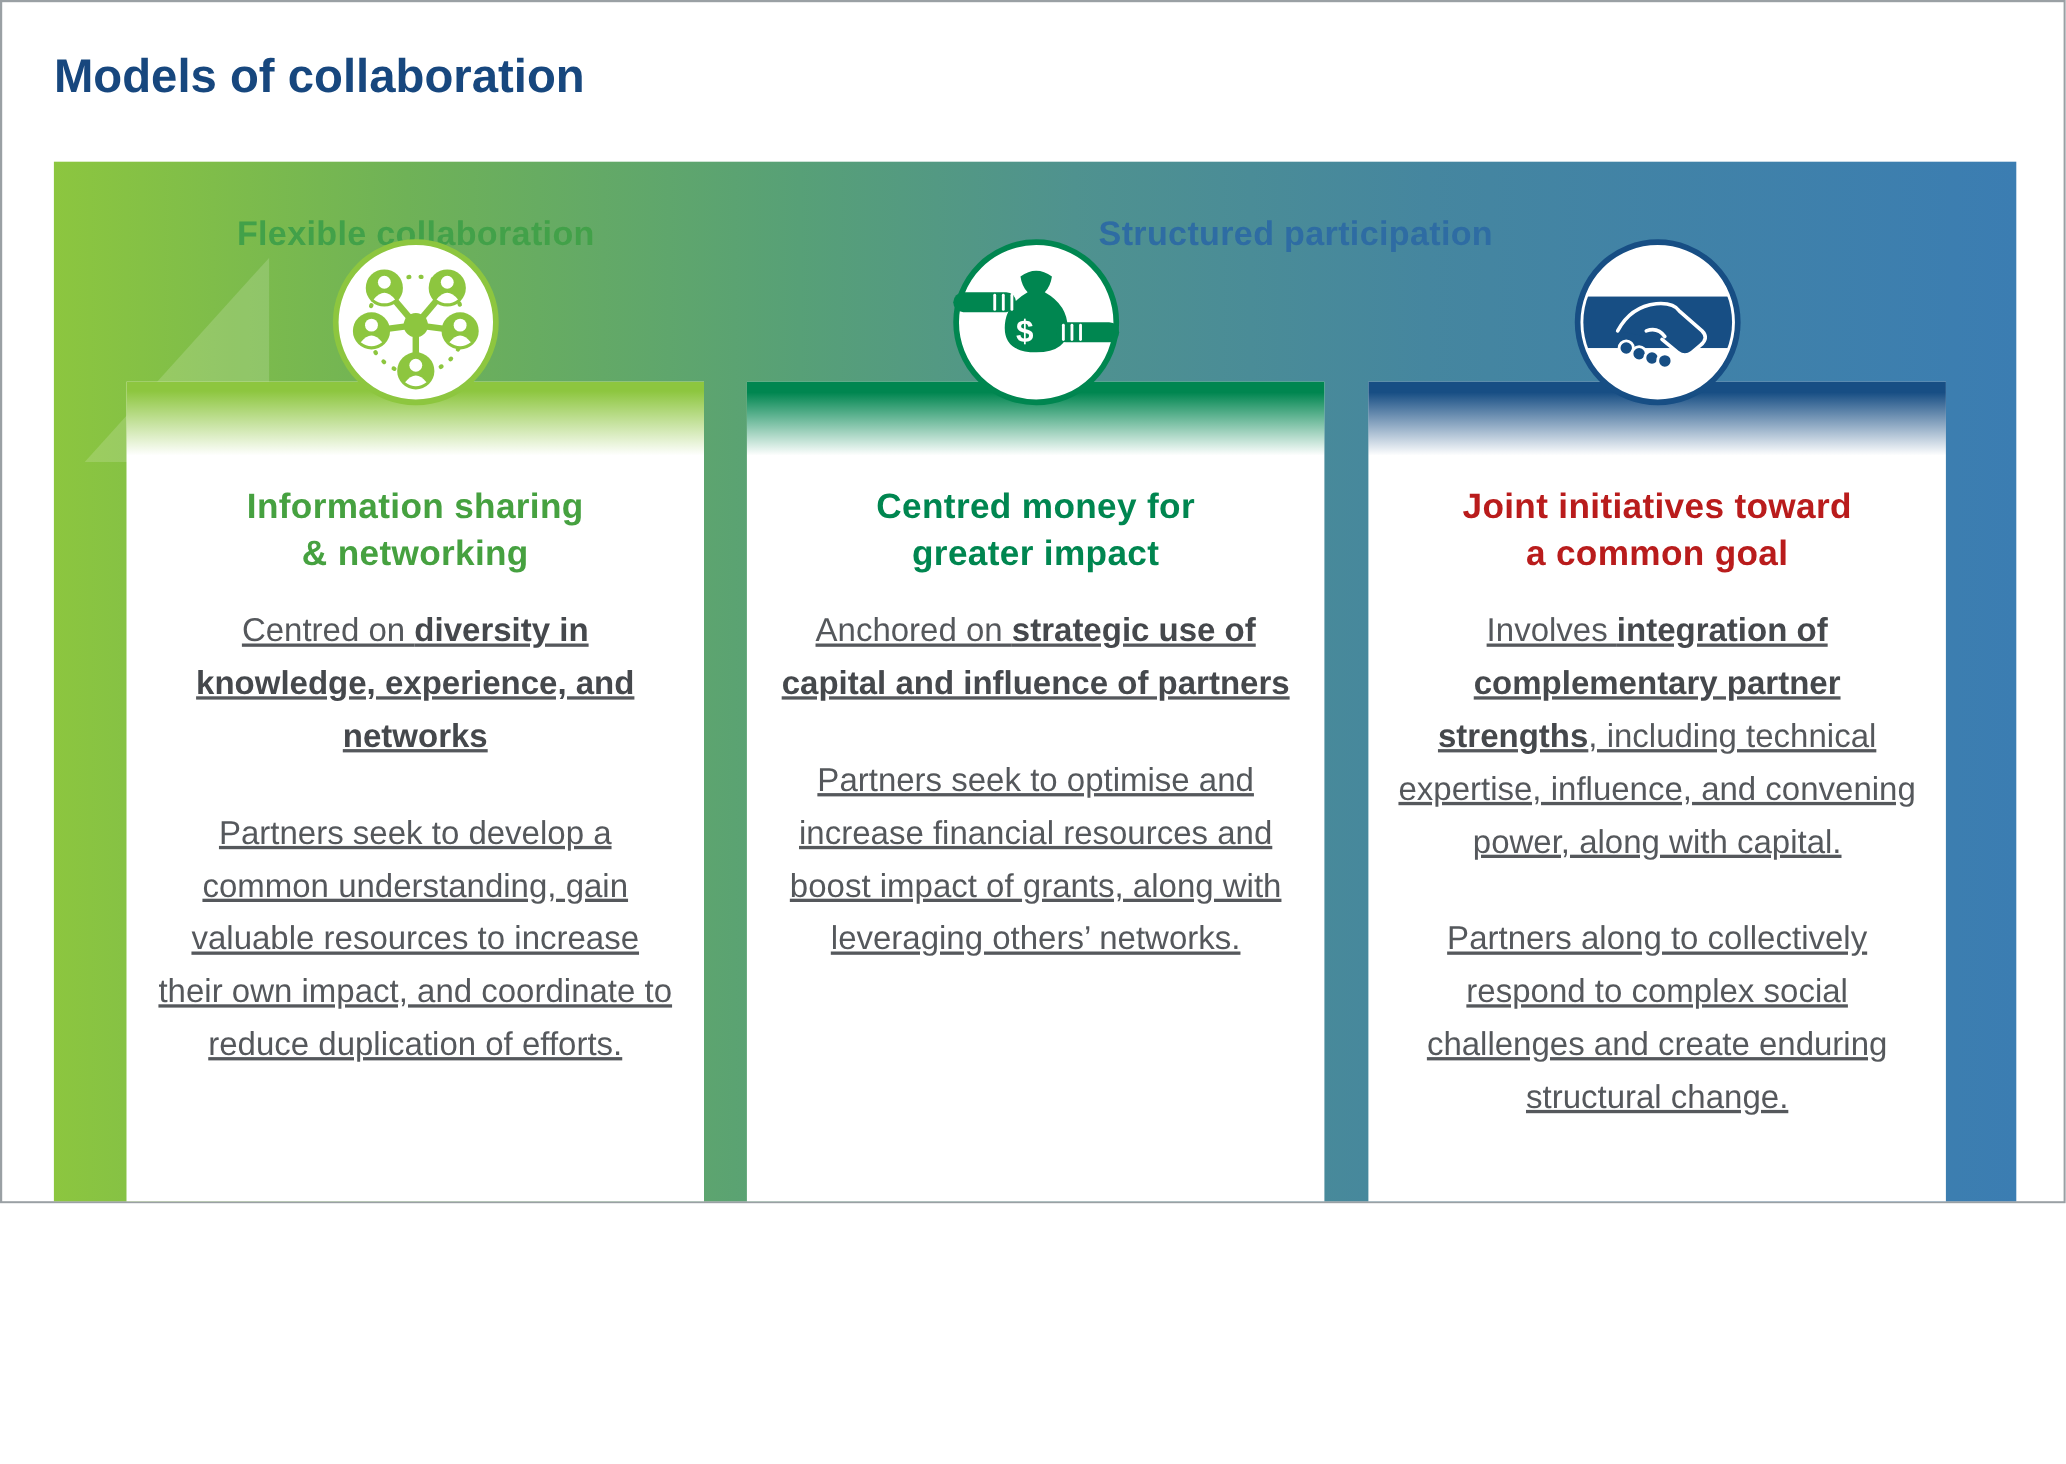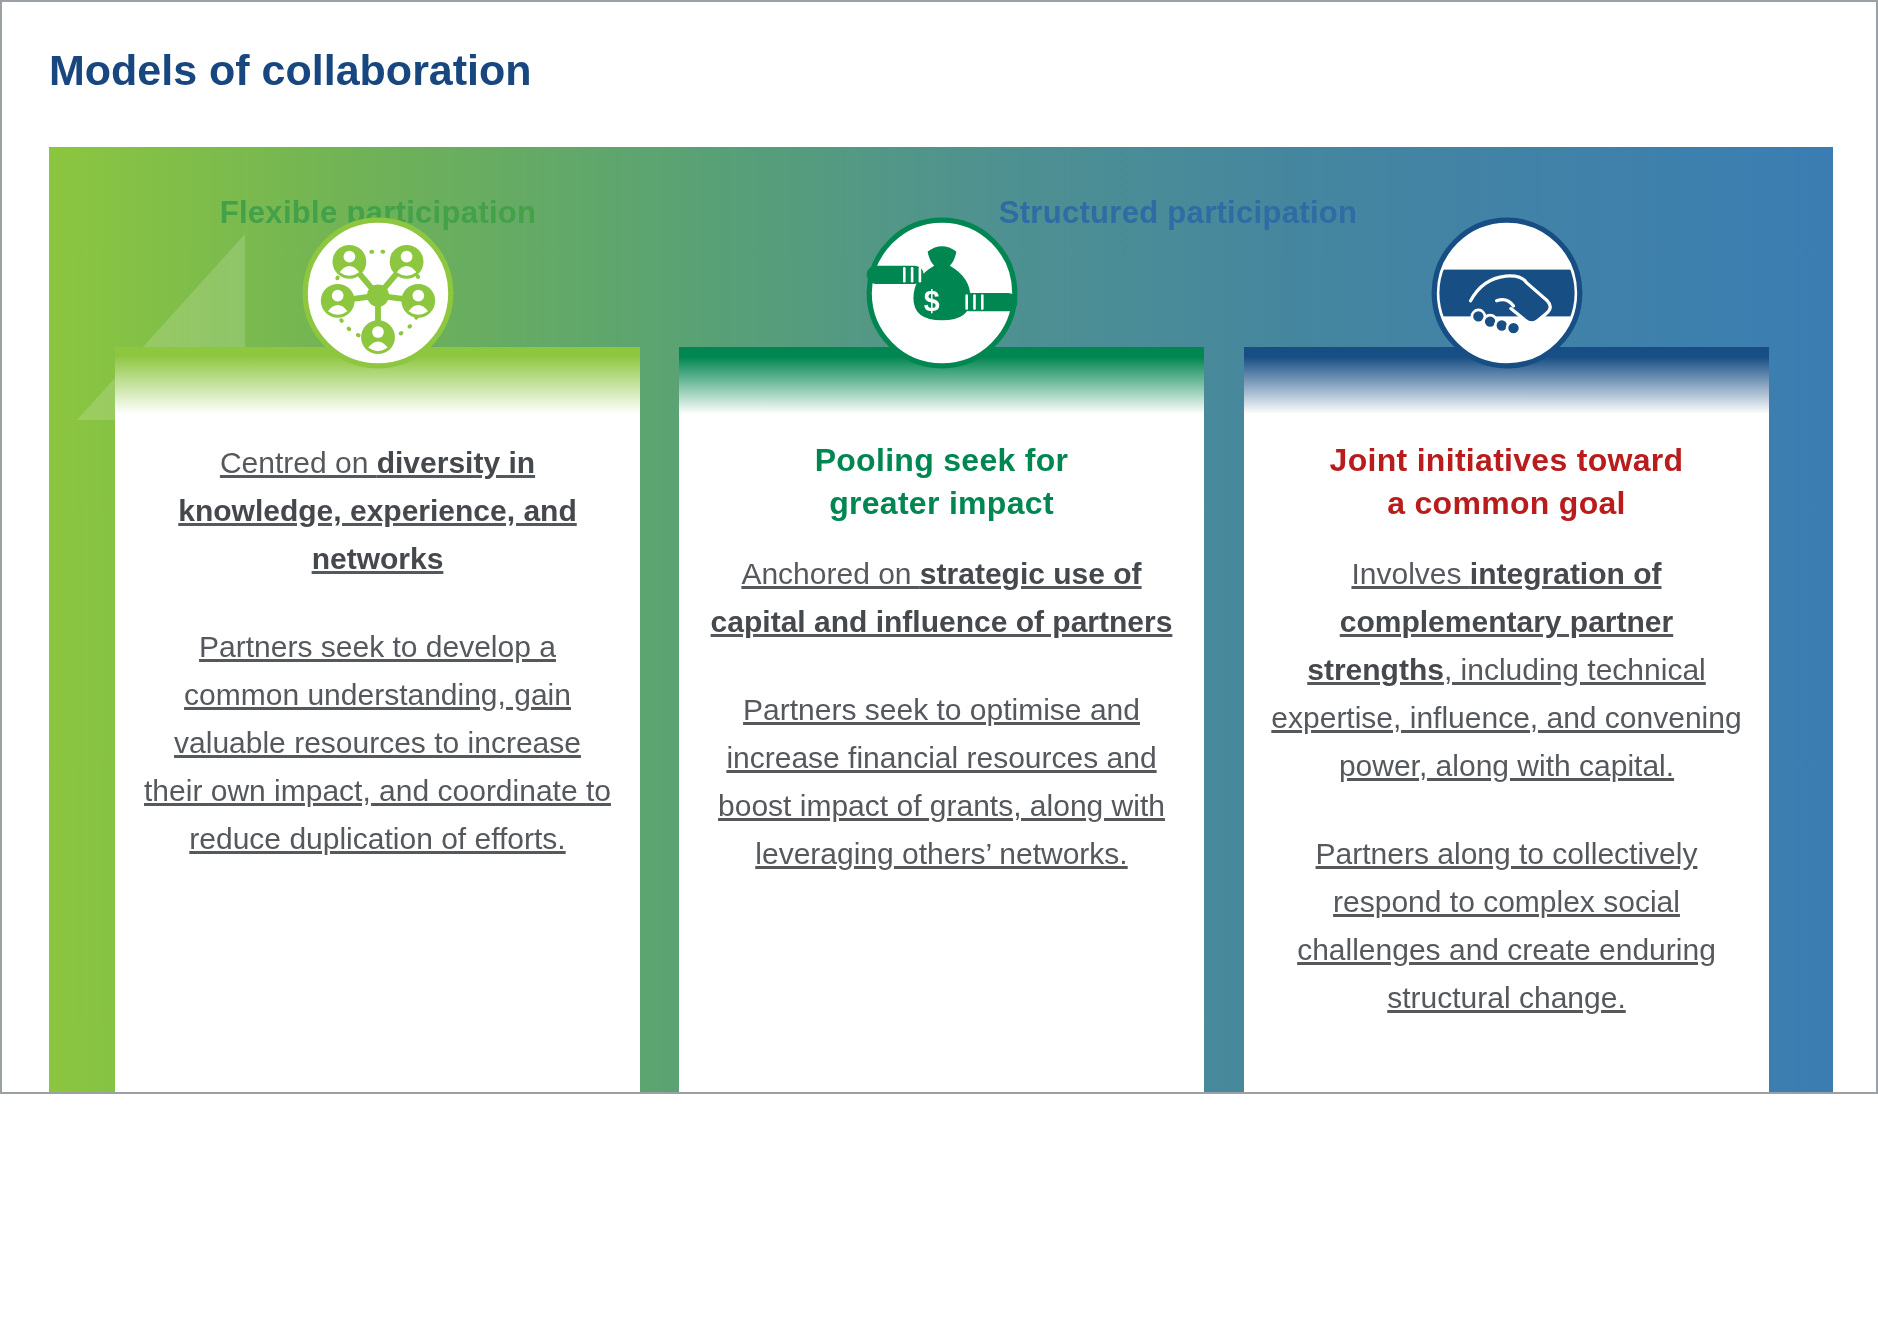--- a/index.html
+++ b/index.html
@@ -78,33 +78,34 @@
 </head>
 <body>
 
 <div class="page">
 
   <div class="page-title">Models of collaboration</div>
 
   <div class="panel">
     <div class="deco-triangle"></div>
 
-    <div class="zone-label zone-label--left">Flexible participation</div>
+    <div class="zone-label zone-label--left">Flexible collaboration</div>
     <div class="zone-label zone-label--right">Structured participation</div>
 
     <div class="card card--c1">
       <div class="card-inner">
+        <h3 class="card-title"><span>Information sharing</span><br><span>&amp; networking</span></h3>
         <p class="card-para"><span>Centred on </span><strong>diversity in knowledge, experience, and networks</strong><span></span></p>
         <p class="card-para">Partners seek to develop a common understanding, gain valuable resources to increase their own impact, and coordinate to reduce duplication of efforts.</p>
       </div>
     </div>
 
     <div class="card card--c2">
       <div class="card-inner">
-        <h3 class="card-title"><span>Pooling seek for</span><br><span>greater impact</span></h3>
+        <h3 class="card-title"><span>Centred money for</span><br><span>greater impact</span></h3>
         <p class="card-para"><span>Anchored on </span><strong>strategic use of capital and influence of partners</strong><span></span></p>
         <p class="card-para">Partners seek to optimise and increase financial resources and boost impact of grants, along with leveraging others’ networks.</p>
       </div>
     </div>
 
     <div class="card card--c3">
       <div class="card-inner">
         <h3 class="card-title"><span>Joint initiatives toward</span><br><span>a common goal</span></h3>
         <p class="card-para"><span>Involves </span><strong>integration of complementary partner strengths</strong><span>, including technical expertise, influence, and convening power, along with capital.</span></p>
         <p class="card-para">Partners along to collectively respond to complex social challenges and create enduring structural change.</p>

